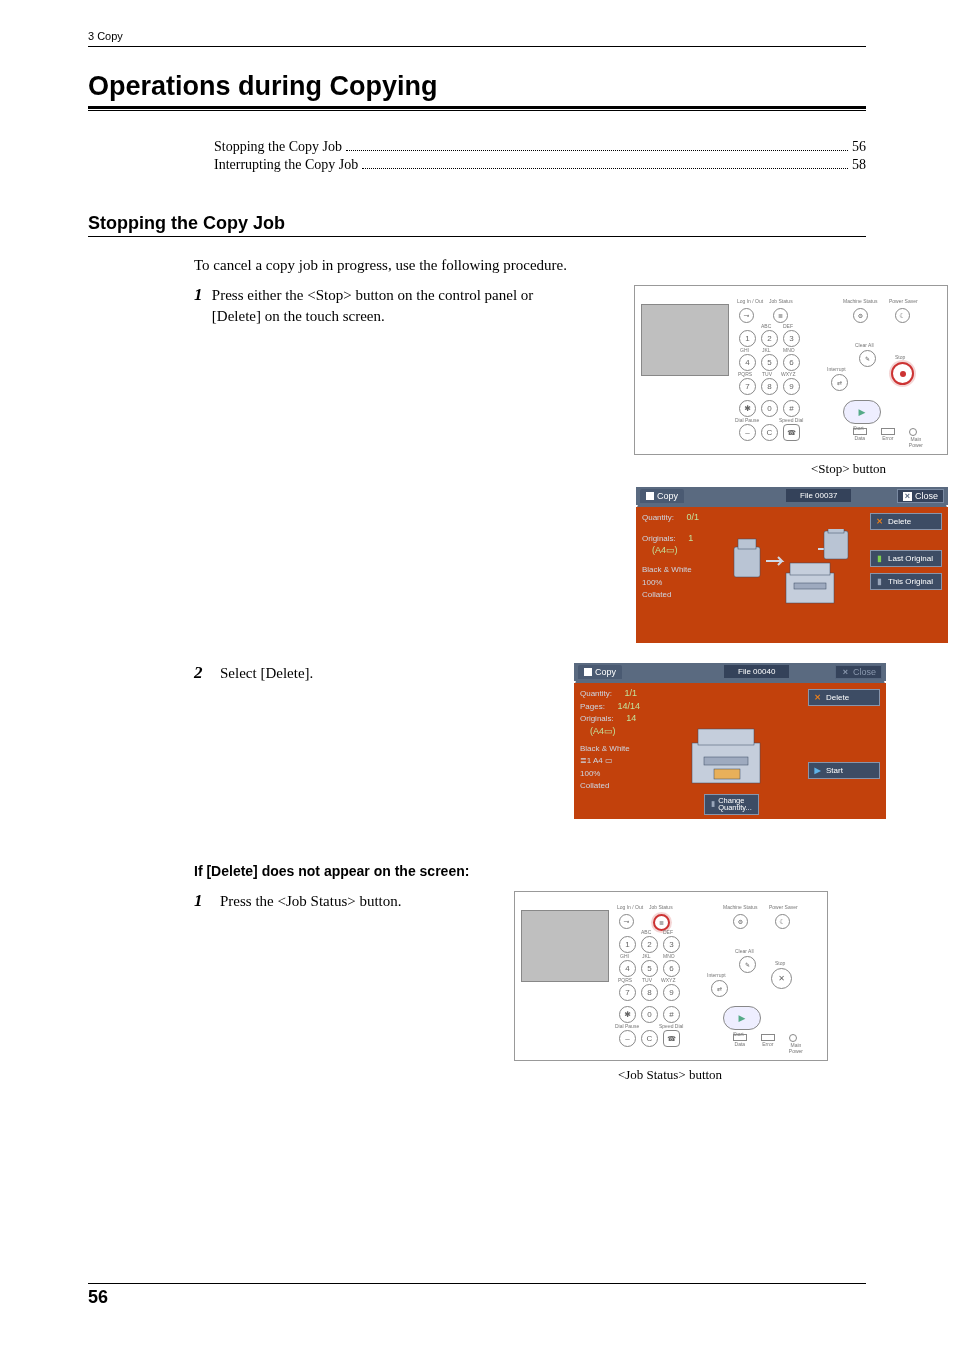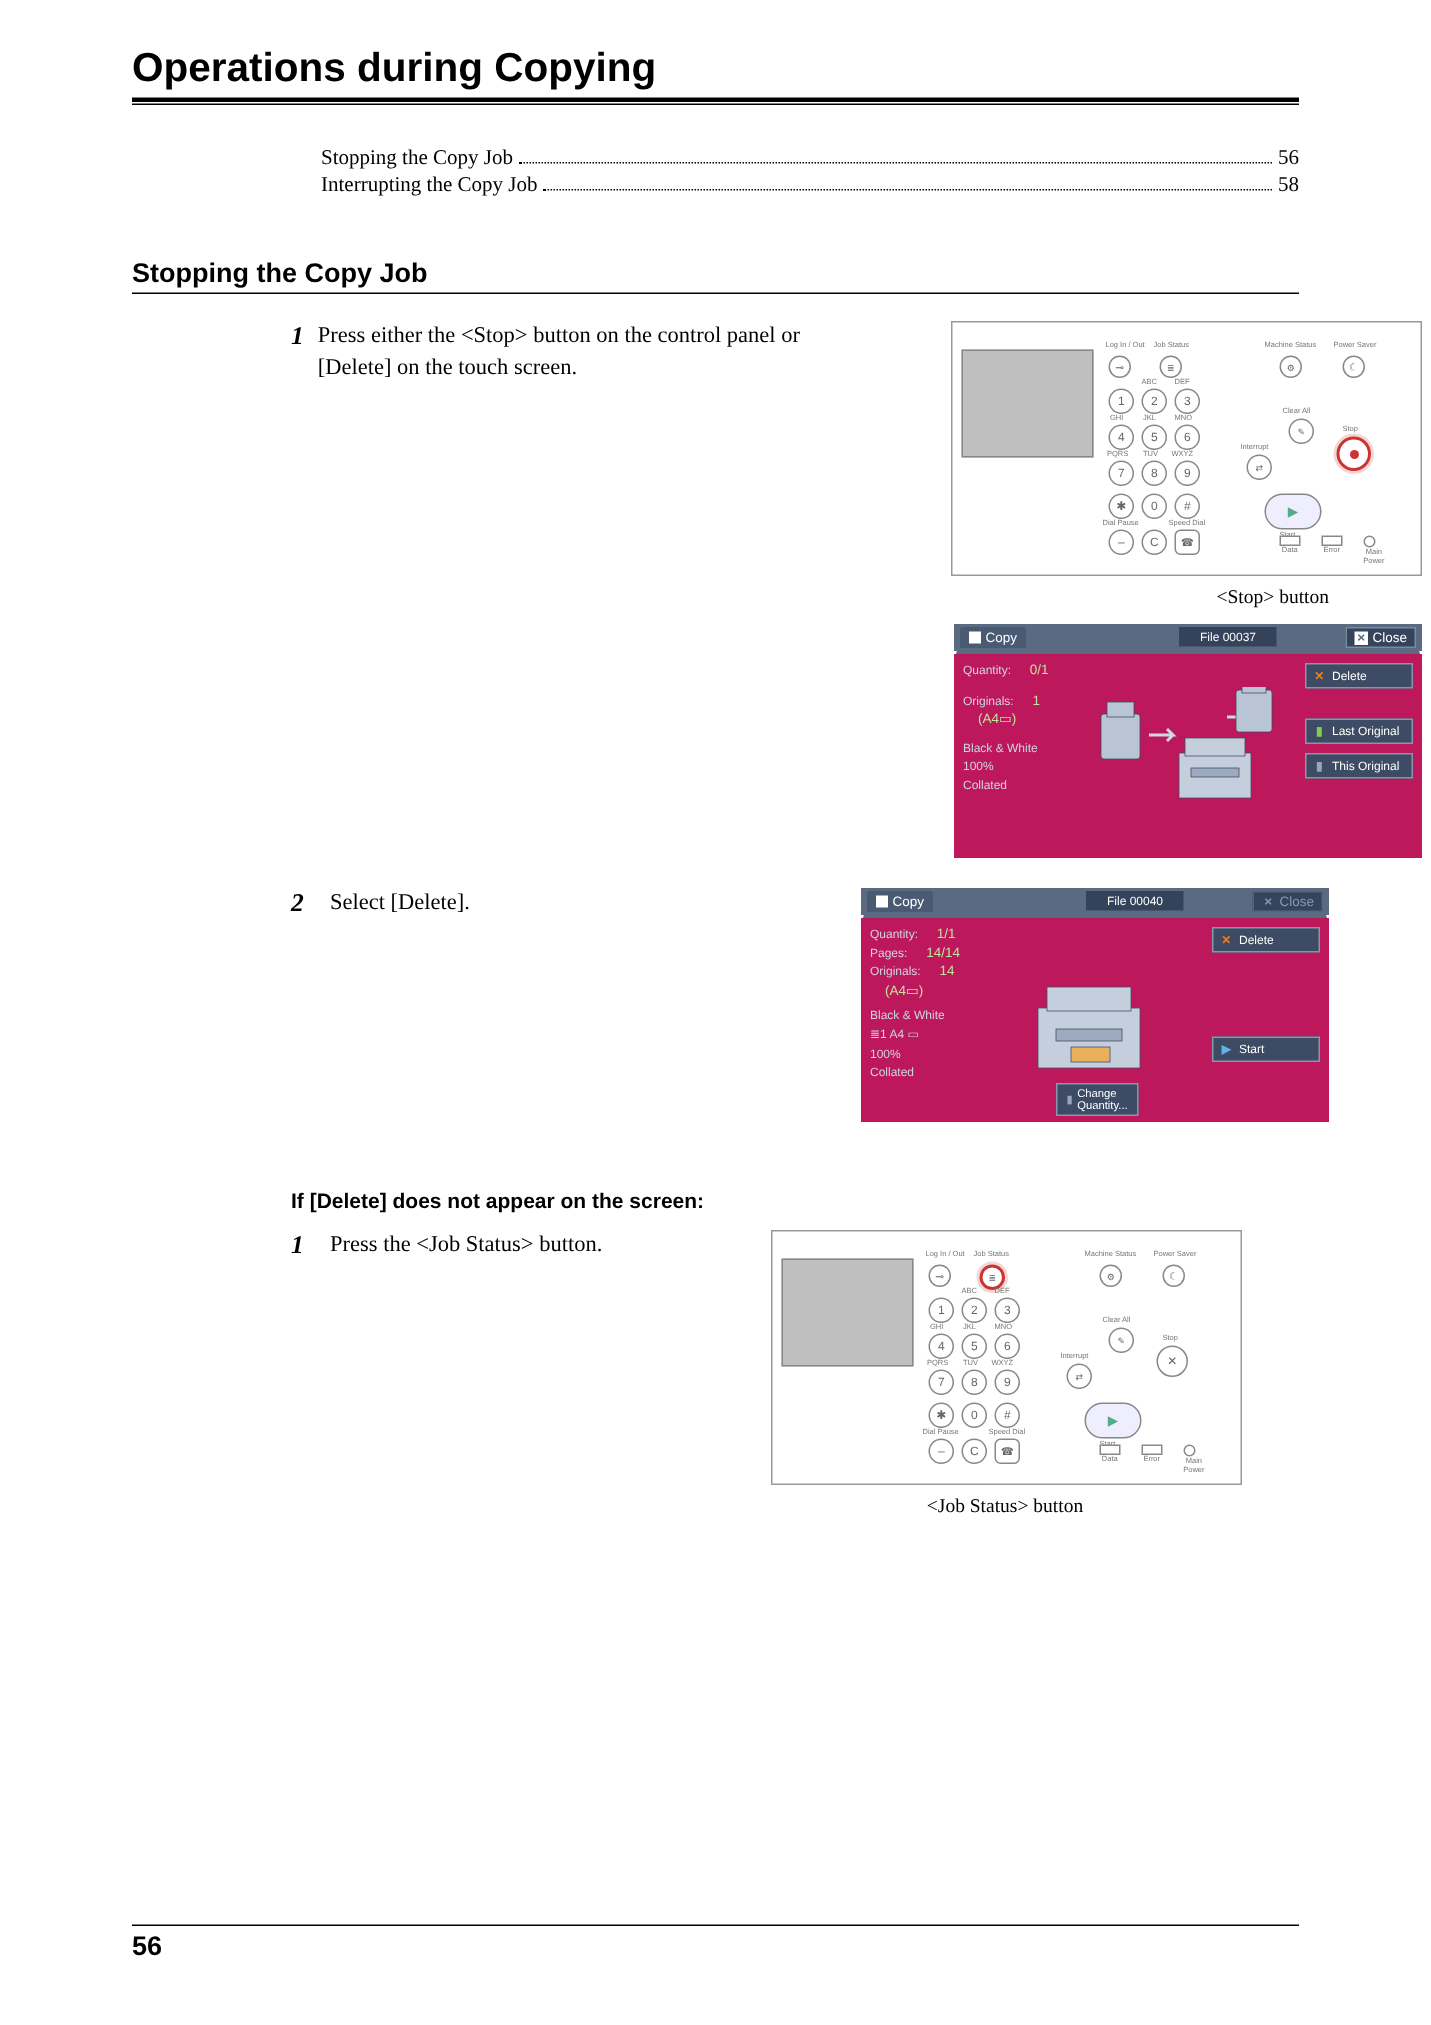--- a/index.html
+++ b/index.html
@@ -199,21 +199,21 @@
     right: 4px; top: 2px;
     background: #35435b;
     border: 1px solid #7a8aa2;
     padding: 1px 5px;
     display: flex; align-items: center; gap: 3px;
   }
   .ts-close.dim { color: #8a98ae; border-color:#55657d; }
   .ts-body {
     position: absolute;
     left: 0; right: 0; top: 20px; bottom: 0;
-    background: #be185d;
+    background: #c2410c;
   }
   .ts-left {
     position: absolute;
     left: 6px; top: 4px;
     line-height: 1.4;
   }
   .ts-left .lbl { color: #cdd6e2; font-size: 8px; }
   .ts-left .val { color: #c3e29a; font-size: 9px; margin-left: 10px; }
   .ts-rightcol {
     position: absolute;
@@ -285,20 +285,21 @@
     left: 88px;
     right: 88px;
     bottom: 66px;
     border-top: 1px solid #000;
   }
 </style>
 </head>
 <body>
 
 <div class="page-inner">
+  <div class="running-head">3 Copy</div>
 
   <div class="h1">Operations during Copying</div>
   <div class="h1-rule"></div>
   <div class="h1-rule2"></div>
 
   <div class="body-indent">
 
     <div class="toc">
       <div class="toc-row">
         <span class="toc-title">Stopping the Copy Job</span>
@@ -310,20 +311,21 @@
         <span class="toc-leader"></span>
         <span class="toc-page">58</span>
       </div>
     </div>
   </div>
 
   <div class="h2">Stopping the Copy Job</div>
   <div class="h2-rule"></div>
 
   <div class="body-indent">
+    <p class="para">To cancel a copy job in progress, use the following procedure.</p>
 
     <div class="step-row">
       <div class="step-text">
         <div class="step-num">1</div>
         <div class="step-body">Press either the &lt;Stop&gt; button on the control panel or [Delete] on the touch screen.</div>
       </div>
       <div class="step-figs">
 
         <div class="panel-fig">
           <div class="panel-screen"></div>

